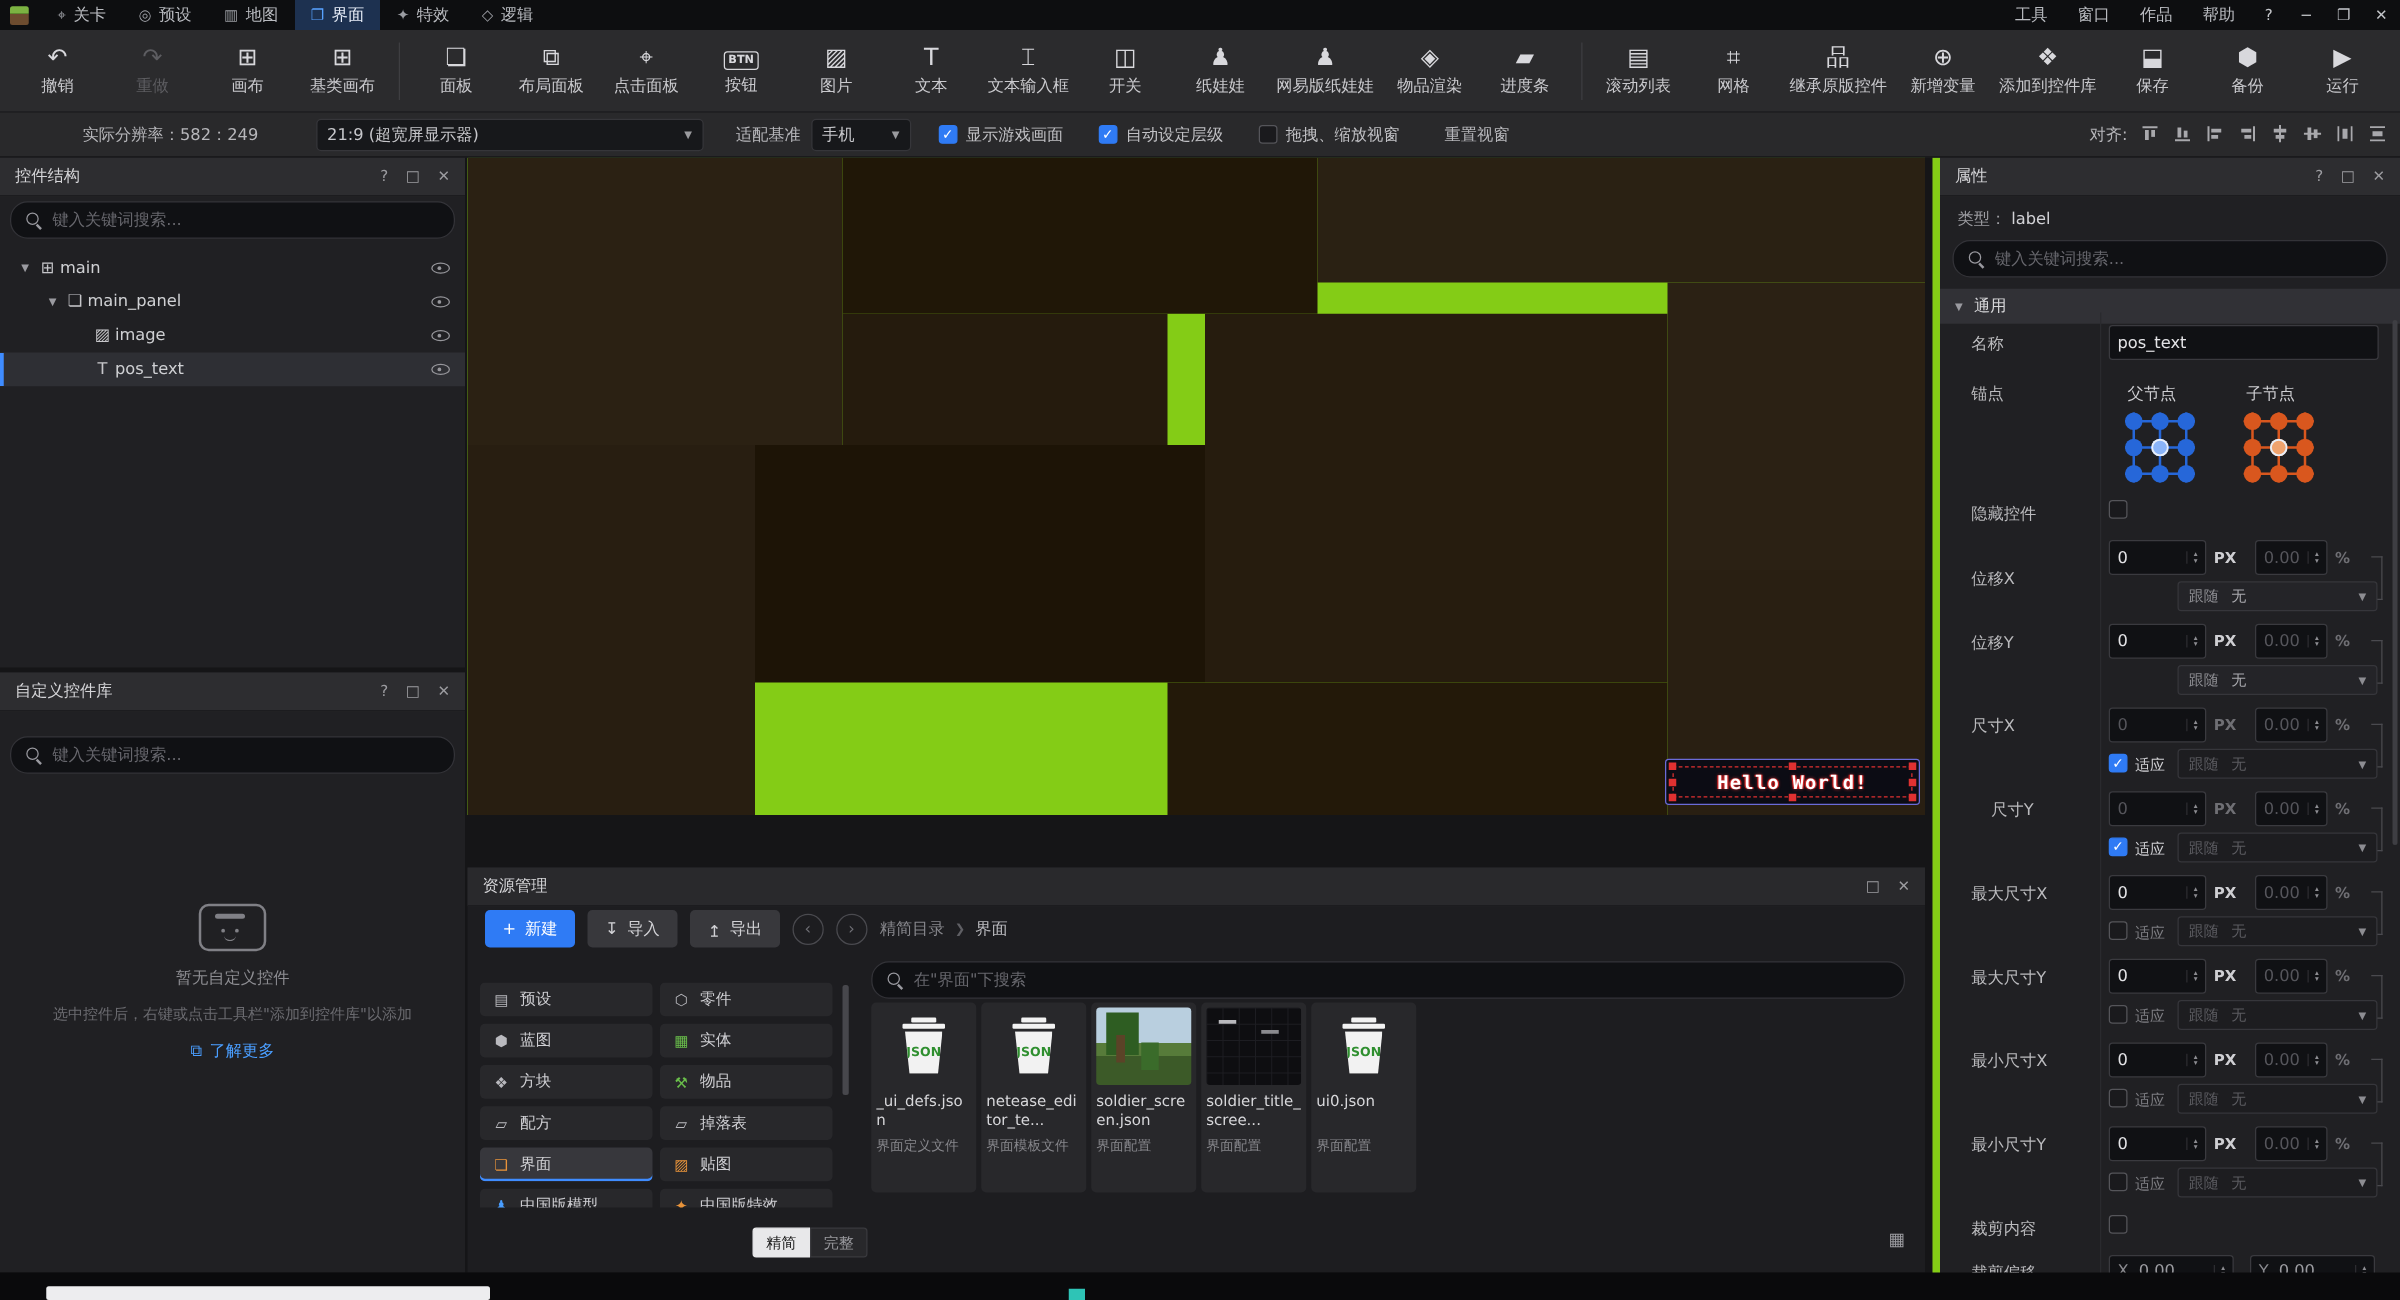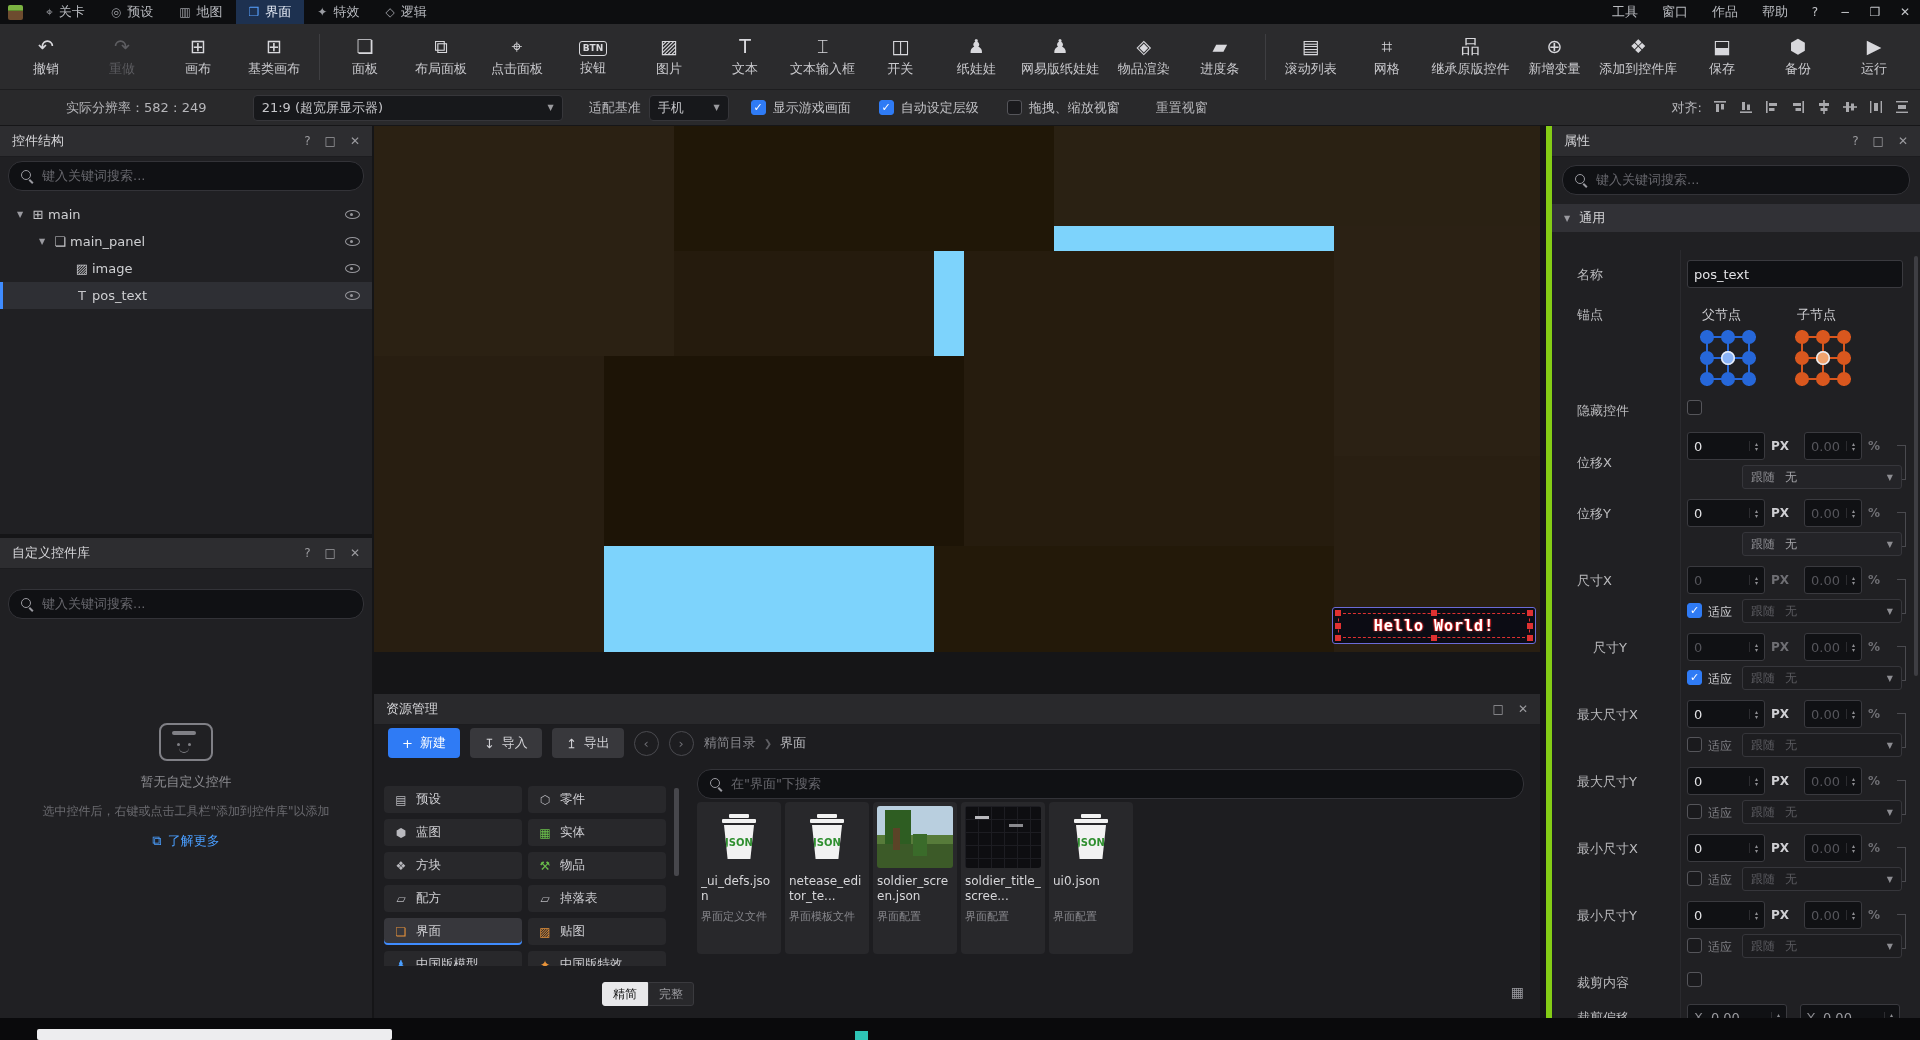--- a/index.html
+++ b/index.html
@@ -65,21 +65,21 @@
   .emptyblock{position:absolute;left:0;right:0;top:185px;display:flex;flex-direction:column;align-items:center;gap:12px;text-align:center;}
   .drawer{width:50px;height:34px;border:2px solid #808086;border-radius:8px;position:relative;}
   .drawer .slot{position:absolute;left:11px;top:6px;width:24px;height:4px;border-radius:2px;background:#808086;}
   .drawer .d1,.drawer .d2{position:absolute;top:18px;width:3px;height:3px;border-radius:50%;background:#808086;}
   .drawer .d1{left:16px;} .drawer .d2{left:27px;}
   .drawer .smile{position:absolute;left:18px;top:22px;width:10px;height:5px;border-bottom:1.5px solid #808086;border-radius:0 0 8px 8px;}
   .empty-title{color:#8d8d92;font-size:13px;}
   .empty-desc{color:#6b6b70;font-size:12px;padding:0 18px;line-height:17px;}
   .learnmore{color:#4a9eff;font-size:13px;display:flex;gap:6px;align-items:center;justify-content:center;}
   
-  .gamecanvas{position:absolute;left:374px;top:126px;width:1166px;height:526px;background:#7dd3fc;overflow:hidden;}
+  .gamecanvas{position:absolute;left:374px;top:126px;width:1166px;height:526px;background:#84cc16;overflow:hidden;}
   .patch{position:absolute;}
   .hellobox{position:absolute;left:958px;top:481px;width:204px;height:37px;background:#0c0c14;border:1px solid #6b6bd8;
             border-radius:3px;box-sizing:border-box;display:flex;align-items:center;justify-content:center;}
   .helloinner{position:absolute;left:5px;right:5px;top:5px;bottom:5px;border:1px dashed #e03131;}
   .handle{position:absolute;width:6px;height:6px;background:#e03131;}
   .hellotext{font-family:"DejaVu Sans Mono","Liberation Mono",monospace;font-weight:bold;font-size:15px;letter-spacing:1px;color:#ffffff;
              text-shadow:1px 0 0 #cc2222,-1px 0 0 #cc2222,0 0 3px rgba(255,60,60,.8);position:relative;}
   
   .resource{left:374px;top:694px;width:1166px;height:324px;background:#1d1d20;}
   .rtool{position:absolute;left:14px;top:34px;display:flex;align-items:center;gap:10px;}
@@ -644,20 +644,23 @@
 </div>
 
 <div class="panel props">
   <div class="phead">
     <span class="ptitle">属性</span>
     <span class="spacer"></span>
     <span class="pico">?</span>
     <span class="pico">□</span>
     <span class="pico">✕</span>
   </div>
+  <div class="typerow">
+    <span>类型：</span><b>label</b>
+  </div>
   <div class="searchpill psearch">
     <span class="mag"></span>
     <span>键入关键词搜索...</span>
   </div>
   <div class="section">
     <span class="sc">▼</span>
     <span>通用</span>
   </div>
   <div class="pcontent" id="pcontent">
     <div class="coldiv"></div>

